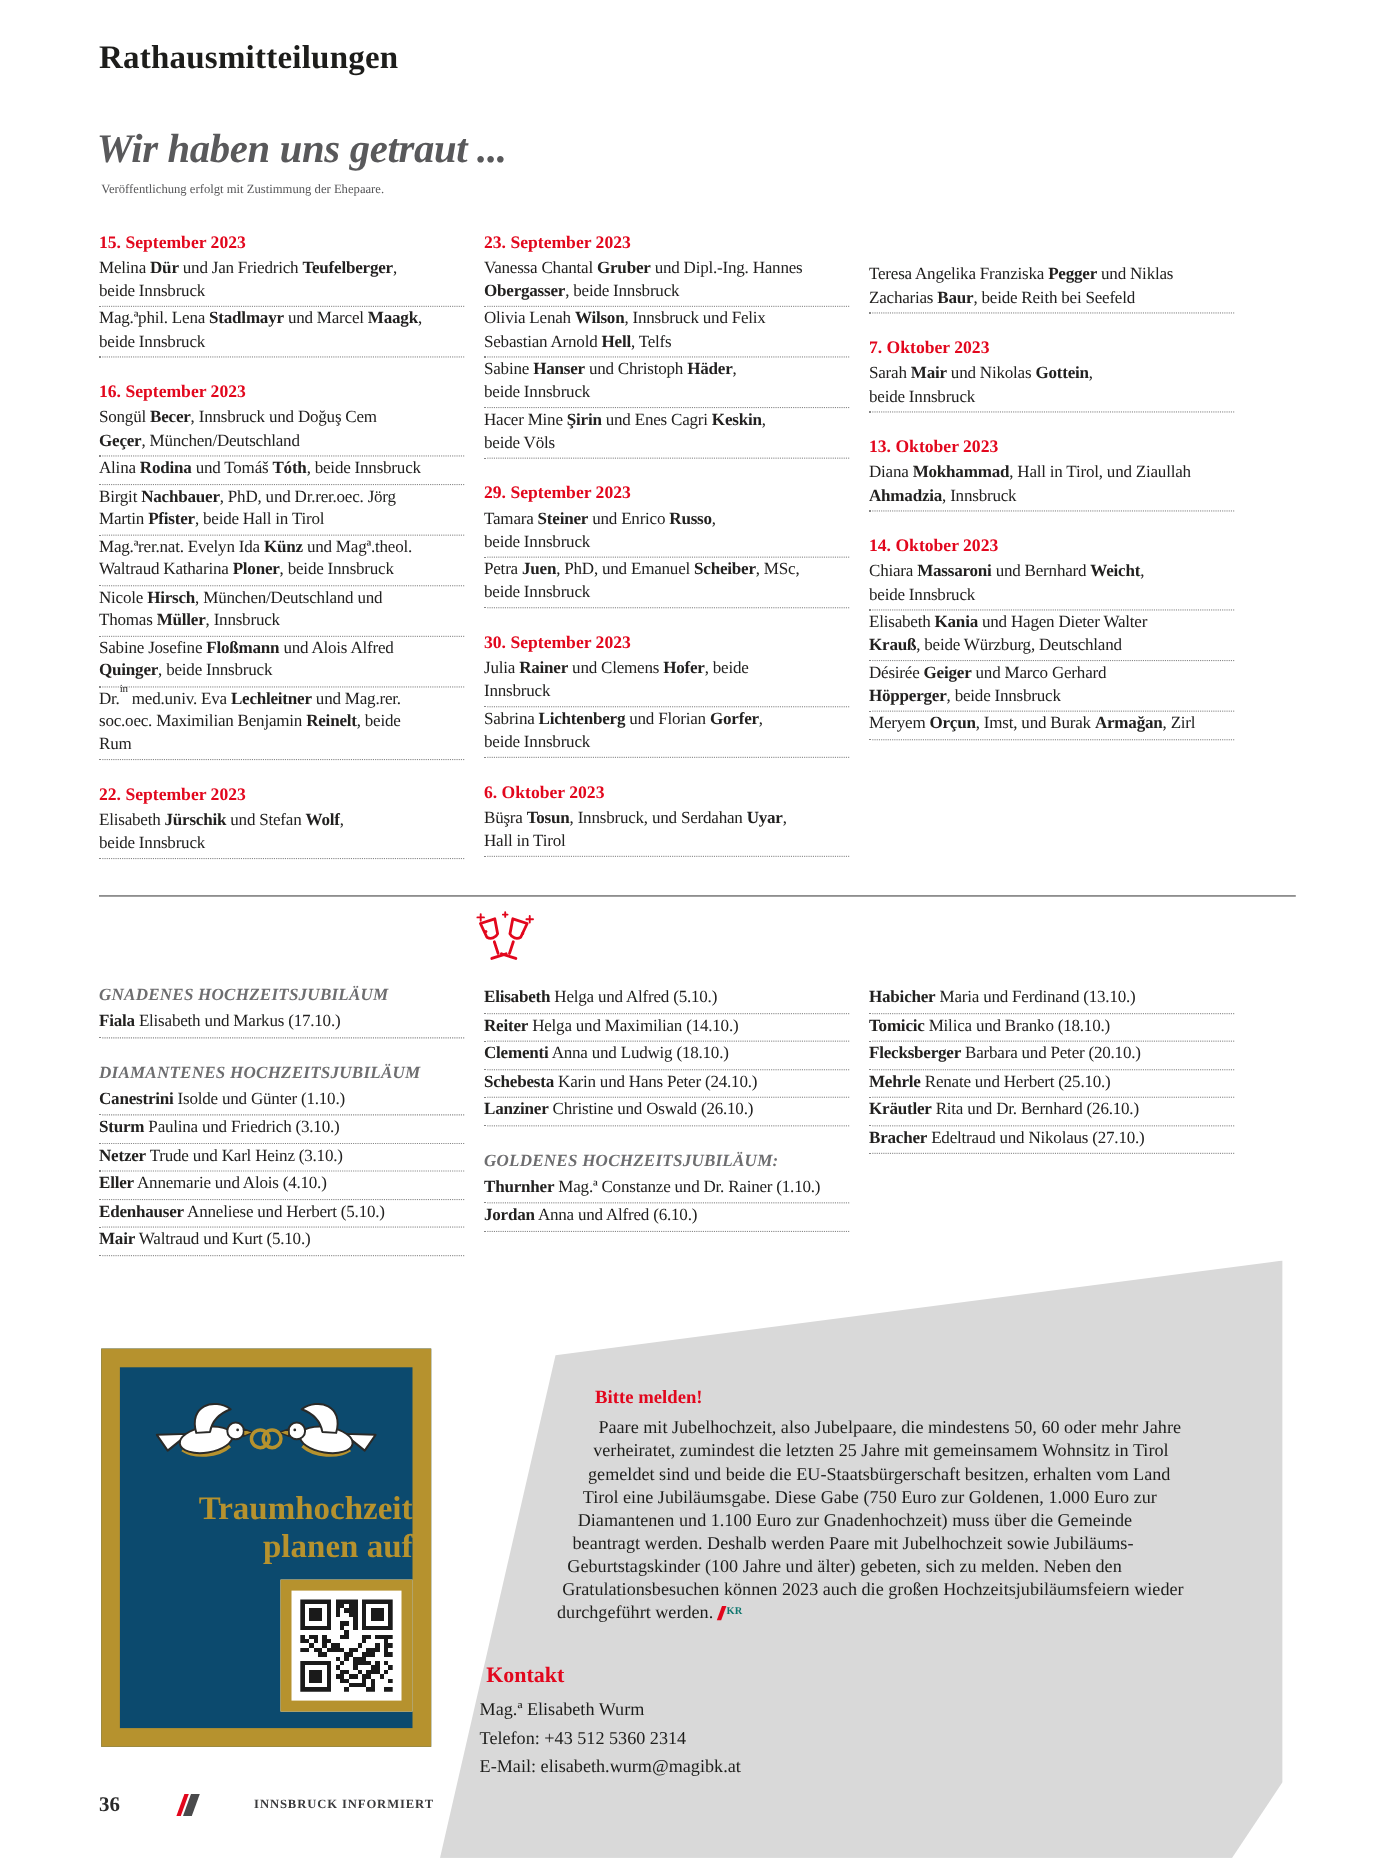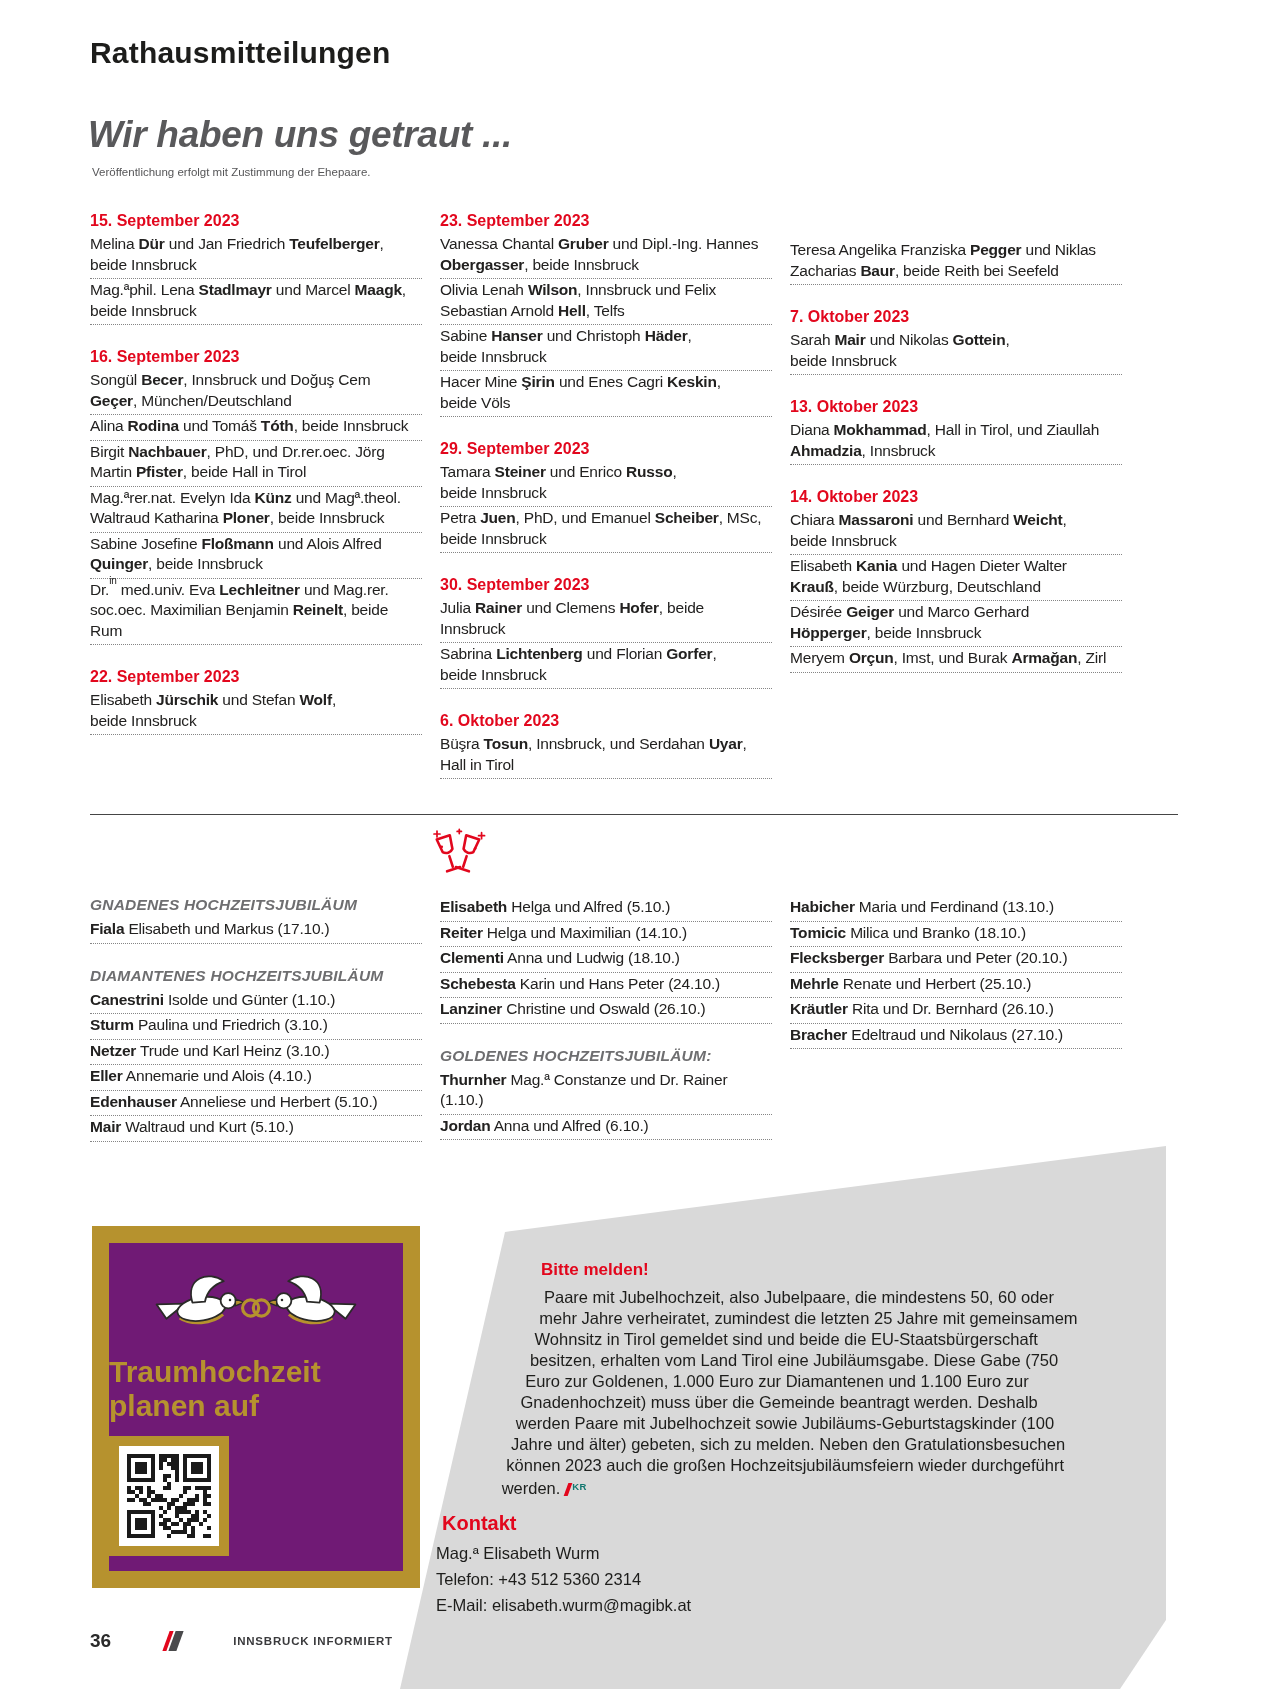--- a/index.html
+++ b/index.html
@@ -1,18 +1,18 @@
 <!DOCTYPE html>
 <html><head>
 <meta charset="utf-8">
 <style>
   html,body{margin:0;padding:0;background:#ffffff;}
   .page{
     position:relative;width:1270px;height:1689px;background:#fff;overflow:hidden;
-    font-family:Liberation Sans, sans-serif;color:#222120;
+    font-family:Liberation Serif, serif;color:#222120;
   }
   
   .page-title{
     position:absolute;left:90px;top:36px;margin:0;
     font-size:30px;font-weight:700;color:#1d1d1b;letter-spacing:.2px;
   }
   .marriages-title{
     position:absolute;left:88px;top:114px;margin:0;
     font-size:37px;font-weight:700;font-style:italic;color:#59595b;letter-spacing:-.3px;
   }
@@ -47,22 +47,22 @@
   .category-heading{
     margin:14px 0 4px 0;font-size:15.5px;font-weight:700;font-style:italic;color:#6e6e70;letter-spacing:.2px;
   }
   .group.first .category-heading{margin-top:0;}
   
   .gray-poly{
     position:absolute;left:0;top:1090px;width:1270px;height:599px;background:#d9d9d9;
     clip-path:polygon(505px 142px,1166px 56px,1166px 530px,1120px 599px,400px 599px);
   }
   .ad-box{
-    position:absolute;left:92px;top:1226px;width:328px;height:362px;box-sizing:border-box;
-    border:17px solid #b6922e;background:#701a75;text-align:left;
+    position:absolute;left:92px;top:1226px;width:300px;height:362px;box-sizing:border-box;
+    border:17px solid #b6922e;background:#0c4a6e;text-align:right;
   }
   .ad-doves{margin:20px auto 0 auto;display:block;}
   .ad-title{
     margin:2px 0 0 0;font-size:30px;line-height:34px;font-weight:700;color:#b6922e;
   }
   .qr-frame{
     display:inline-block;margin-top:13px;border:10px solid #b6922e;background:#fff;padding:8px;line-height:0;
   }
   .notice-title{
     position:absolute;left:541px;top:1260px;margin:0;
@@ -104,20 +104,21 @@
           <h3 class="date-heading">15. September 2023</h3>
           <div class="entry">Melina <b>Dür</b> und Jan Friedrich <b>Teufelberger</b>,<br>beide Innsbruck</div>
           <div class="entry">Mag.ªphil. Lena <b>Stadlmayr</b> und Marcel <b>Maagk</b>,<br>beide Innsbruck</div>
         </div>
         <div class="group">
           <h3 class="date-heading">16. September 2023</h3>
           <div class="entry">Songül <b>Becer</b>, Innsbruck und Doğuş Cem<br><b>Geçer</b>, München/Deutschland</div>
           <div class="entry">Alina <b>Rodina</b> und Tomáš <b>Tóth</b>, beide Innsbruck</div>
           <div class="entry">Birgit <b>Nachbauer</b>, PhD, und Dr.rer.oec. Jörg<br>Martin <b>Pfister</b>, beide Hall in Tirol</div>
           <div class="entry">Mag.ªrer.nat. Evelyn Ida <b>Künz</b> und Magª.theol.<br>Waltraud Katharina <b>Ploner</b>, beide Innsbruck</div>
+          <div class="entry">Nicole <b>Hirsch</b>, München/Deutschland und<br>Thomas <b>Müller</b>, Innsbruck</div>
           <div class="entry">Sabine Josefine <b>Floßmann</b> und Alois Alfred<br><b>Quinger</b>, beide Innsbruck</div>
           <div class="entry">Dr.<sup>in</sup> med.univ. Eva <b>Lechleitner</b> und Mag.rer.<br>soc.oec. Maximilian Benjamin <b>Reinelt</b>, beide<br>Rum</div>
         </div>
         <div class="group">
           <h3 class="date-heading">22. September 2023</h3>
           <div class="entry">Elisabeth <b>Jürschik</b> und Stefan <b>Wolf</b>,<br>beide Innsbruck</div>
         </div>
       </div>
       <div class="col c2">
         <div class="group">

